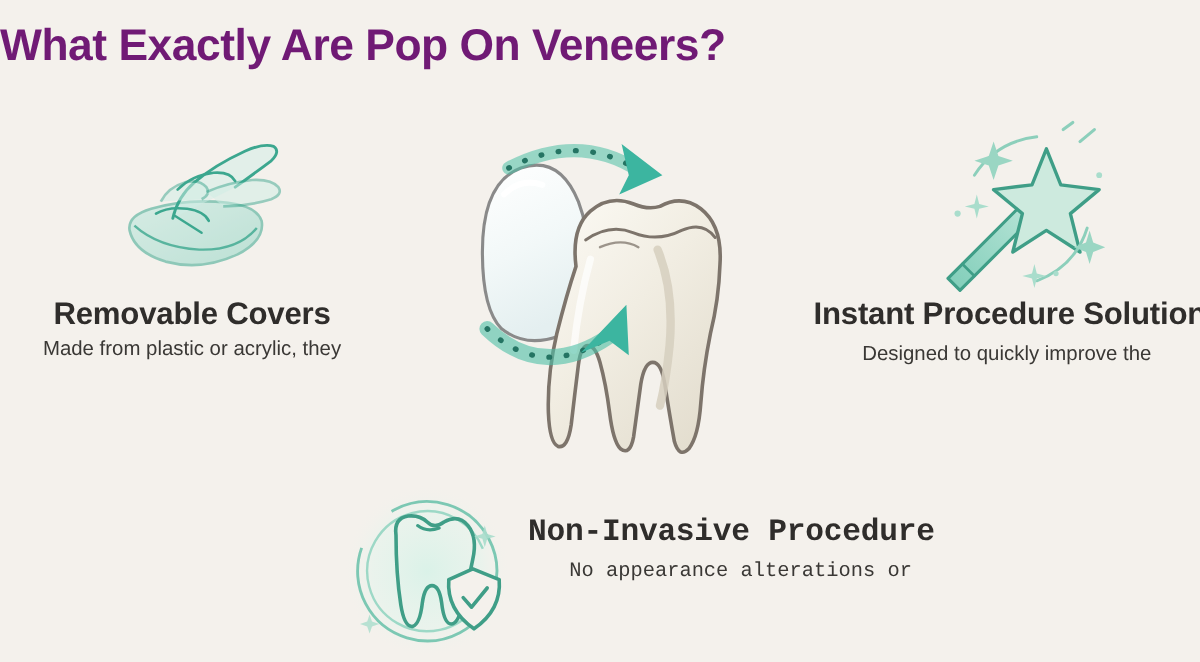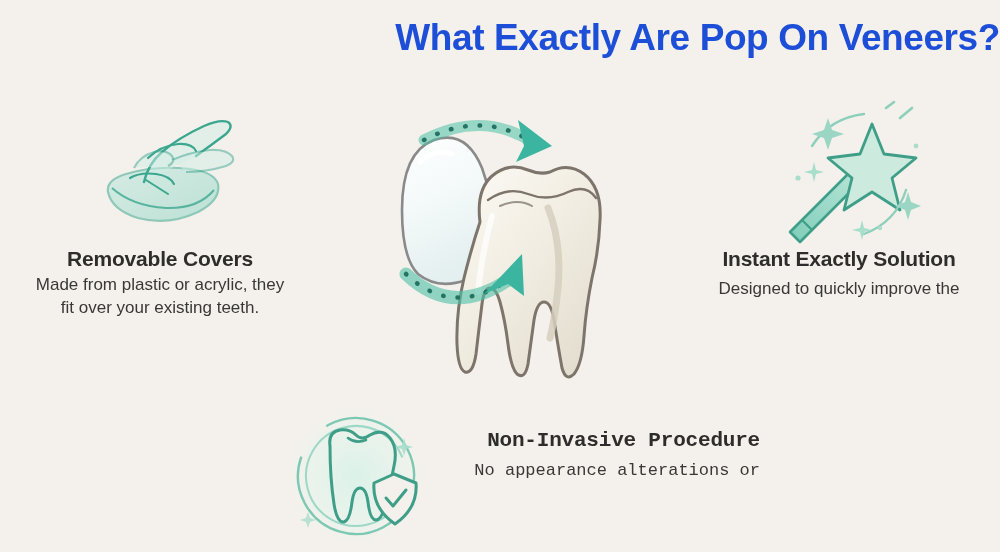--- a/index.html
+++ b/index.html
@@ -20,32 +20,32 @@
     height: 552px;
     background: #f4f1ec;
   }
 
   
   .title {
     position: absolute;
     top: 18px;
     left: 0;
     width: 1000px;
-    text-align: right;
+    text-align: left;
     font-size: 37px;
     font-weight: bold;
-    color: #1d4ed8;
+    color: #701a75;
     letter-spacing: -0.4px;
     line-height: 1.1;
     white-space: nowrap;
   }
 
   
   .feature-heading {
-    font-size: 21px;
+    font-size: 26px;
     font-weight: bold;
     color: #2f2d2b;
     letter-spacing: -0.2px;
     line-height: 1.2;
     white-space: nowrap;
   }
   .feature-body {
     font-size: 17px;
     font-weight: normal;
     color: #3a3835;
@@ -118,21 +118,20 @@
       <path d="M86 52 Q104 44 124 42 Q140 41 146 48 Q150 54 140 58 Q120 64 100 64" fill="#cfeee5" opacity="0.5" stroke="#3ca78f" stroke-width="2.2" stroke-linejoin="round"></path>
       <path d="M44 70 Q54 64 70 66 Q84 68 88 76" fill="none" stroke="#3ca78f" stroke-width="2.2" stroke-linecap="round"></path>
       <path d="M60 72 L82 86" fill="none" stroke="#3ca78f" stroke-width="2" stroke-linecap="round"></path>
     </svg>
   </div>
 
   <div id="block-left">
     <div class="feature-heading">Removable Covers</div>
     <div class="feature-body">
       <div>Made from plastic or acrylic, they</div>
-      <div>fit over your existing teeth.</div>
     </div>
   </div>
 
   <div class="icon-box" id="illustration">
     <svg viewBox="0 0 280 290" width="280" height="290">
       <defs>
         <linearGradient id="veneerGrad" x1="0" y1="0" x2="0.3" y2="1">
           <stop offset="0%" stop-color="#ffffff"></stop>
           <stop offset="55%" stop-color="#f2f8f8"></stop>
           <stop offset="100%" stop-color="#e4eff0"></stop>
@@ -219,21 +218,21 @@
       <path d="M94 120 L96 128 L104 130 L96 132 L94 140 L92 132 L84 130 L92 128 Z" fill="#a9ddcc"></path>
       <path d="M118 8 L126 2" stroke="#8ccfbb" stroke-width="2.6" stroke-linecap="round" fill="none"></path>
       <path d="M132 18 L144 8" stroke="#8ccfbb" stroke-width="2.6" stroke-linecap="round" fill="none"></path>
       <circle cx="30" cy="78" r="2.6" fill="#a9ddcc"></circle>
       <circle cx="148" cy="46" r="2.4" fill="#a9ddcc"></circle>
       <circle cx="112" cy="128" r="2.2" fill="#a9ddcc"></circle>
     </svg>
   </div>
 
   <div id="block-right">
-    <div class="feature-heading">Instant Exactly Solution</div>
+    <div class="feature-heading">Instant Procedure Solution</div>
     <div class="feature-body">
       <div>Designed to quickly improve the</div>
     </div>
   </div>
 
   <div class="icon-box" id="icon-shield">
     <svg viewBox="0 0 140 144" width="140" height="144">
       <defs>
         <radialGradient id="glowGrad" cx="0.5" cy="0.5" r="0.5">
           <stop offset="0%" stop-color="#d9f2e8" stop-opacity="0.95"></stop>

